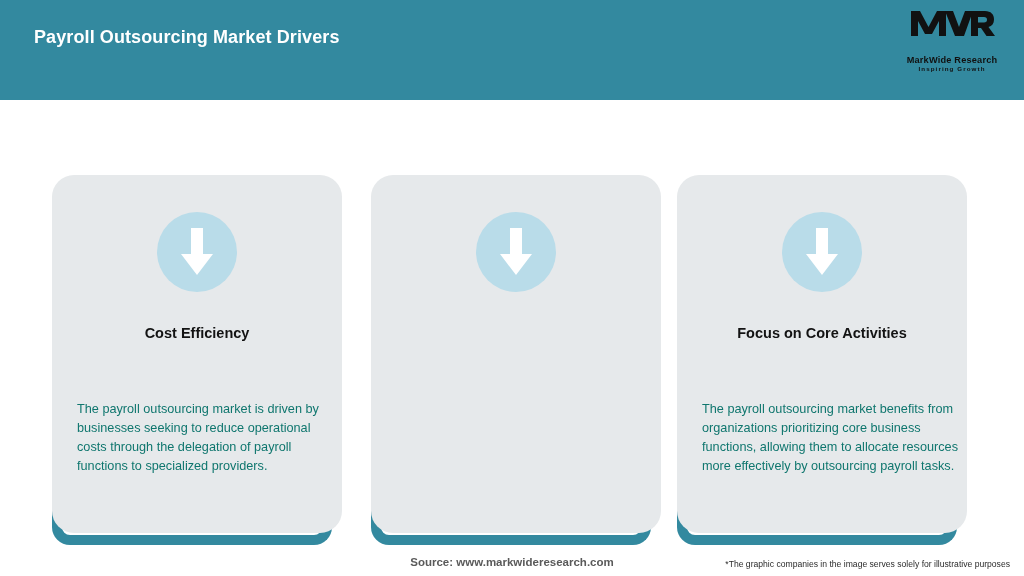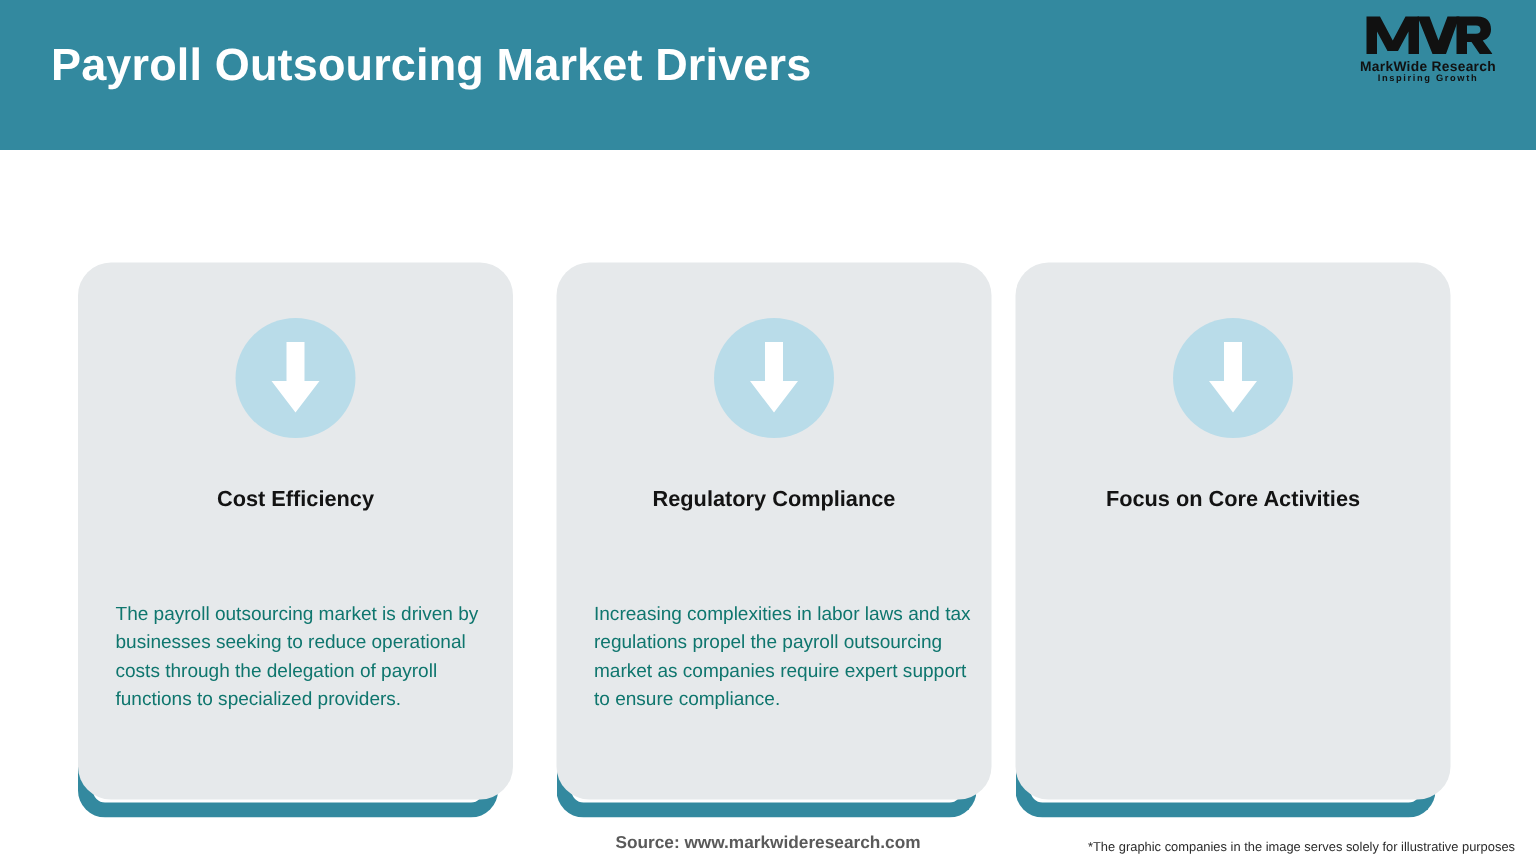--- a/index.html
+++ b/index.html
@@ -21,21 +21,21 @@
     left: 0;
     top: 0;
     width: 1024px;
     height: 100px;
     background: #33899F;
   }
   #page-title {
     position: absolute;
     left: 34px;
     top: 27px;
-    font-size: 30px;
+    font-size: 18px;
     font-weight: bold;
     color: #ffffff;
     letter-spacing: 0.1px;
     white-space: nowrap;
   }
 
   
   #brand-logo {
     position: absolute;
     right: 18px;
@@ -48,21 +48,21 @@
     display: block;
     margin: 0 auto;
   }
   #logo-name {
     display: block;
     font-size: 9.2px;
     font-weight: bold;
     color: #111111;
     letter-spacing: 0.2px;
     line-height: 10px;
-    margin-top: 1px;
+    margin-top: 17px;
   }
   #logo-tagline {
     display: block;
     font-size: 6.2px;
     font-weight: bold;
     color: #111111;
     letter-spacing: 1.1px;
     line-height: 8px;
   }
 
@@ -197,33 +197,32 @@
   </div>
 
   <div class="card-group g1">
     <div class="card-frame"></div>
     <div class="card">
       <div class="card-icon-circle">
         <svg width="36" height="48" viewBox="0 0 36 48">
           <path d="M12 0 L24 0 L24 26 L34 26 L18 47 L2 26 L12 26 Z" fill="#FFFFFF"></path>
         </svg>
       </div>
-      <div class="card-heading">Regulatory Compliance</div>
-      <div class="card-body">Increasing complexities in labor laws and tax regulations propel the payroll outsourcing market as companies require expert support to ensure compliance.</div>
     </div>
   </div>
 
   <div class="card-group g2">
     <div class="card-frame"></div>
     <div class="card">
       <div class="card-icon-circle">
         <svg width="36" height="48" viewBox="0 0 36 48">
           <path d="M12 0 L24 0 L24 26 L34 26 L18 47 L2 26 L12 26 Z" fill="#FFFFFF"></path>
         </svg>
       </div>
       <div class="card-heading">Focus on Core Activities</div>
+      <div class="card-body">The payroll outsourcing market benefits from organizations prioritizing core business functions, allowing them to allocate resources more effectively by outsourcing payroll tasks.</div>
     </div>
   </div>
 
 </div>
 
 <div id="source-note">Source: www.markwideresearch.com</div>
 <div id="disclaimer-note">*The graphic companies in the image serves solely for illustrative purposes</div>
 
 </body></html>

